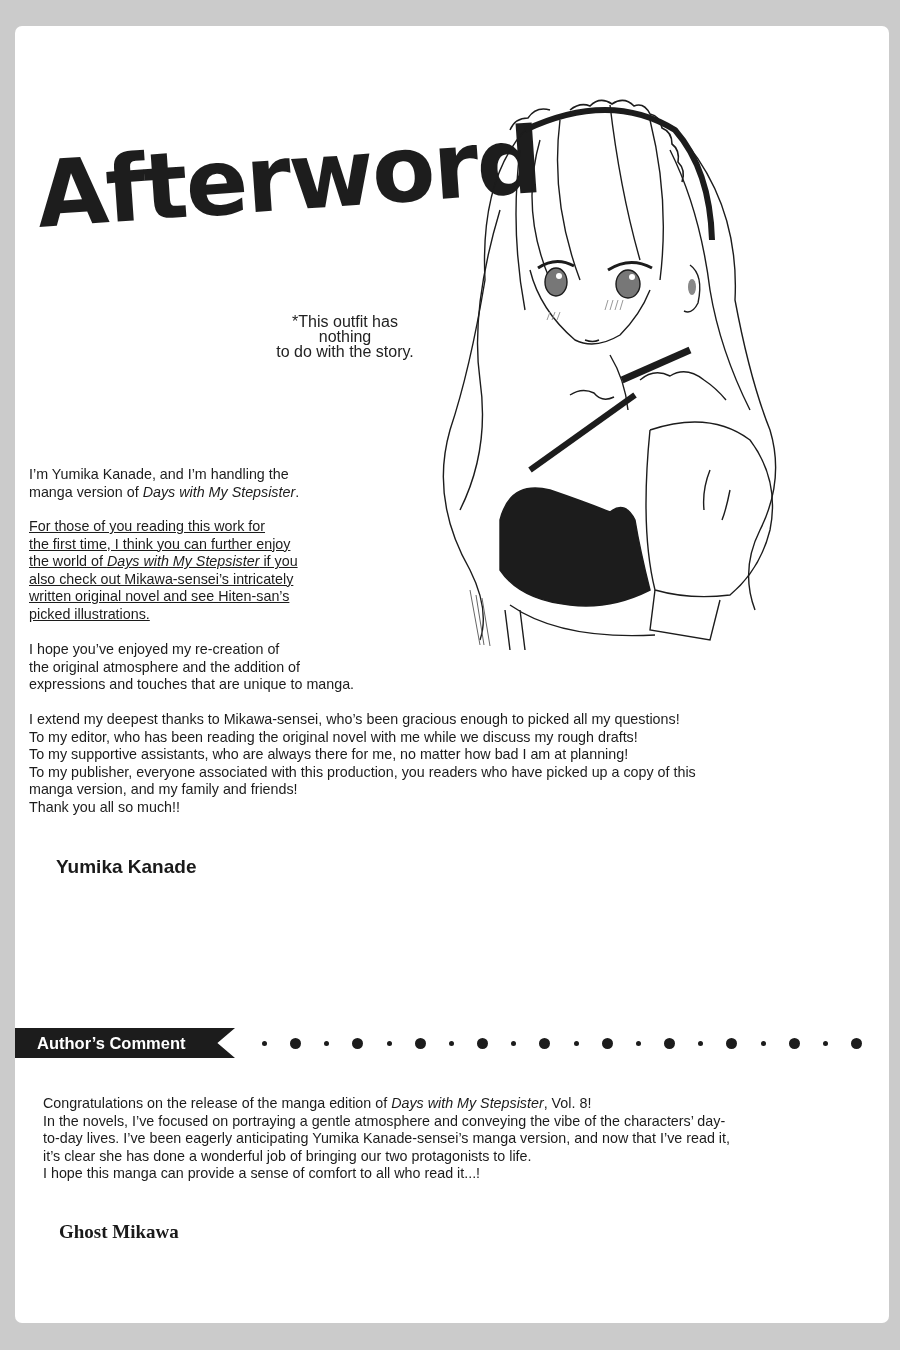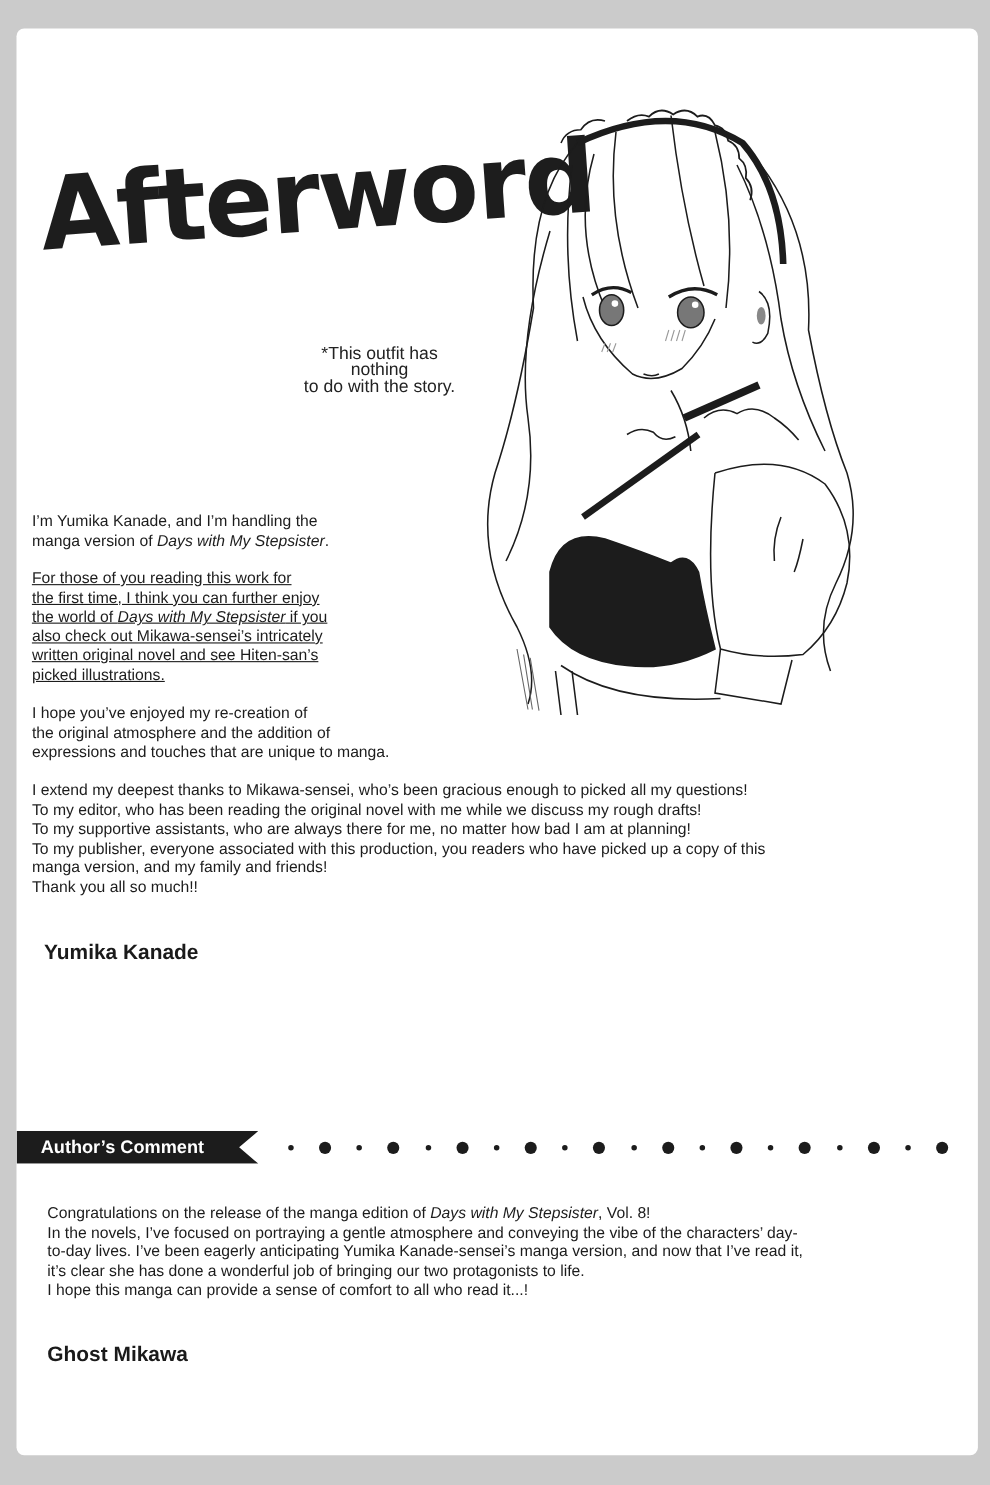--- a/index.html
+++ b/index.html
@@ -26,21 +26,21 @@
     }
     .illustration {
       position: absolute; left: 410px; top: 50px; width: 380px; height: 600px;
     }
     .body-text {
       position: absolute; left: 29px; font-size: 14.3px; line-height: 17.6px; color: #1c1c1c;
     }
     .body-text p { margin: 0; }
     .body-text em { font-style: italic; }
     .sig {
-      position: absolute; font-weight: bold; font-size: 19px; color: #1a1a1a;
+      position: absolute; font-weight: bold; font-size: 19px; color: #1a1a1a; margin-left: 16px;
     }
     .banner {
       position: absolute; left: 15px; top: 1028px; width: 220px; height: 30px;
       background: #1c1c1c;
       clip-path: polygon(0 0, 100% 0, 92% 50%, 100% 100%, 0 100%);
     }
     .banner-label {
       position: absolute; left: 37px; top: 1033px; font-weight: bold;
       font-size: 16.5px; color: #ffffff; line-height: 20px;
     }
@@ -171,13 +171,13 @@
 </div>
 
 <div class="body-text" style="left:43px; top:1095px;">
   <p><span>Congratulations on the release of the manga edition of </span><em>Days with My Stepsister</em><span>, Vol. 8!</span></p>
   <p>In the novels, I’ve focused on portraying a gentle atmosphere and conveying the vibe of the characters’ day-</p>
   <p>to-day lives. I’ve been eagerly anticipating Yumika Kanade-sensei’s manga version, and now that I’ve read it,</p>
   <p>it’s clear she has done a wonderful job of bringing our two protagonists to life.</p>
   <p>I hope this manga can provide a sense of comfort to all who read it...!</p>
 </div>
 
-<div class="sig" style="left:43px; top:1221px;">Ghost Mikawa</div>
+<div class="sig" style="left:43px; top:1221px;font-family:Liberation Serif, serif;">Ghost Mikawa</div>
 
 </body></html>

